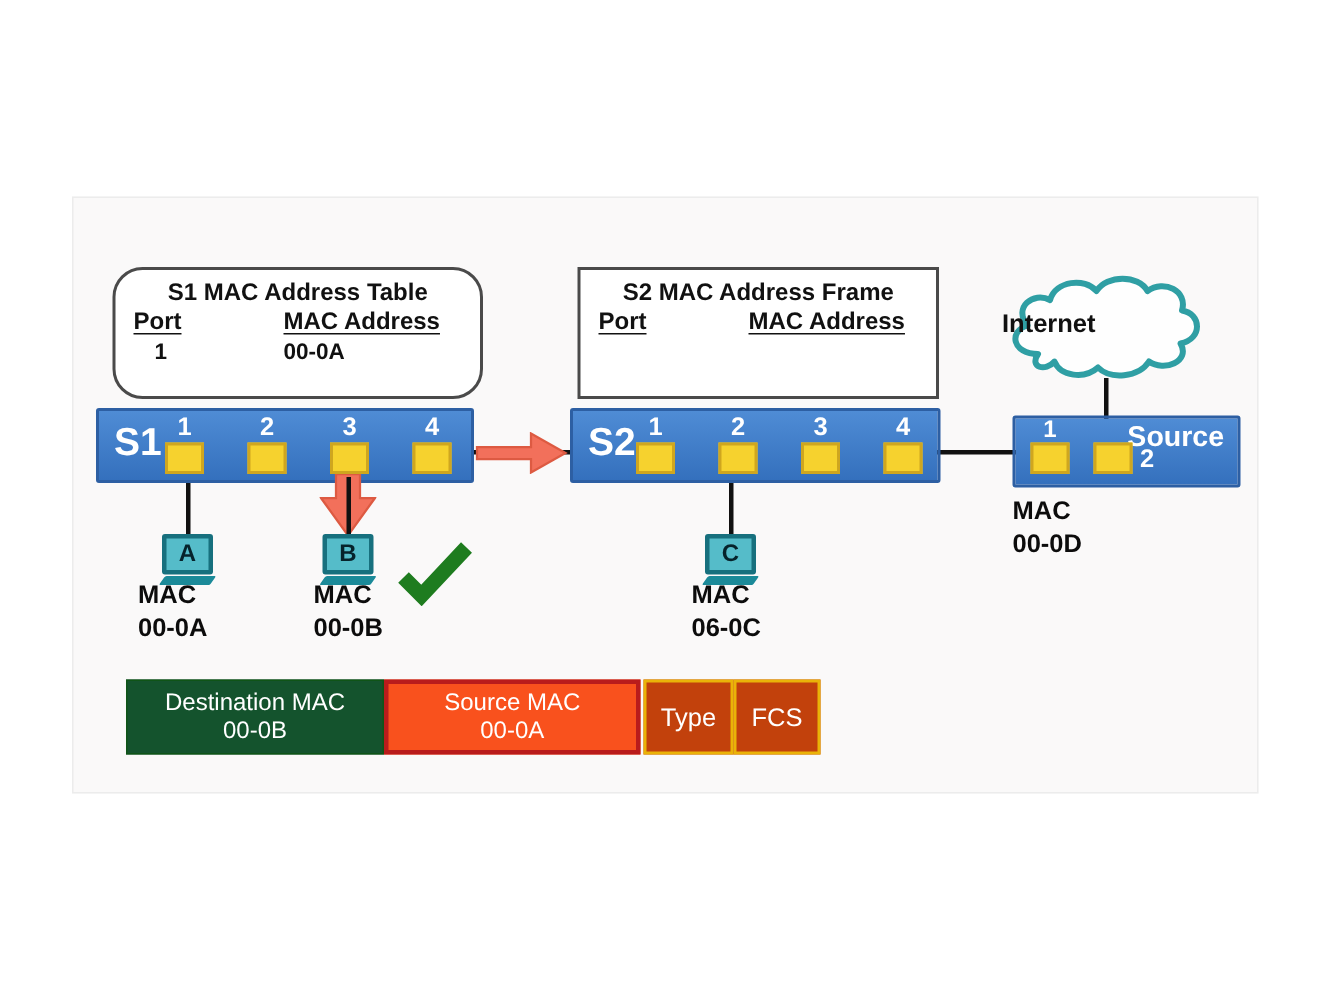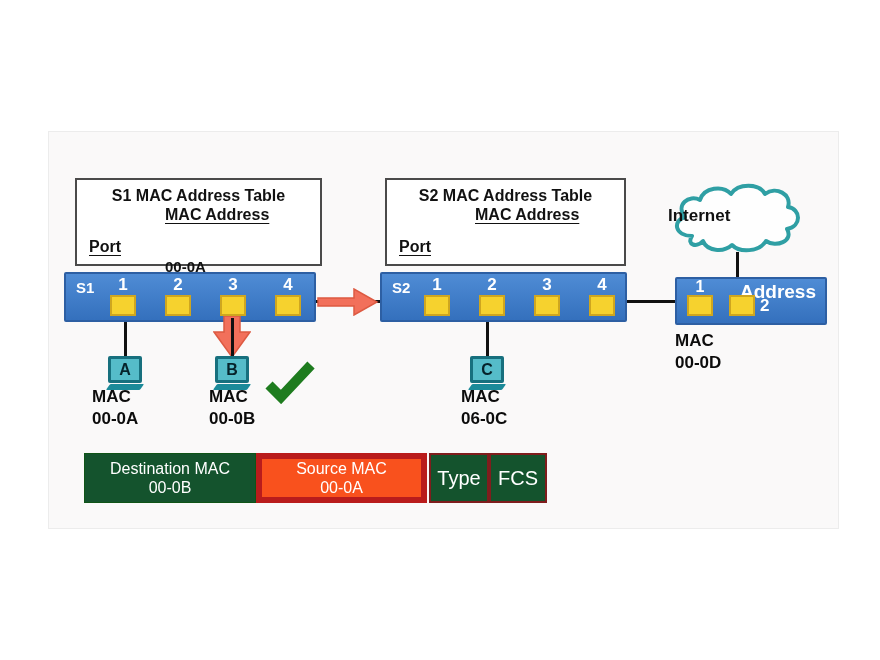--- a/index.html
+++ b/index.html
@@ -5,36 +5,36 @@
   html,body{margin:0;padding:0;background:#fff;}
   .stage{position:relative;width:880px;height:660px;background:#fff;
          font-family:"Liberation Sans",sans-serif;color:#111;overflow:hidden;}
   .title{position:absolute;top:36px;left:0;width:100%;text-align:center;
          font-size:54px;font-weight:bold;letter-spacing:-1px;color:#000;}
   .panel{position:absolute;left:48px;top:131px;width:789px;height:396px;
          background:#faf9f9;border:1px solid #ececec;}
 
   
   .mac-table{position:absolute;background:#fff;border:2px solid #4a4a4a;font-weight:bold;}
-  .mt-s1{left:75px;top:178px;width:243px;height:84px;}
+  .mt-s1{left:75px;top:178px;width:243px;height:84px;border-radius:20px;}
   .mt-s2{left:385px;top:178px;width:237px;height:84px;}
   .mt-title{font-size:16px;padding:7px 0 0 0;text-align:center;}
   .mt-head{display:flex;font-size:16px;margin-top:1px;}
   .mt-row{display:flex;font-size:15px;margin-top:2px;}
-  .c1{width:88px;padding-left:12px;box-sizing:border-box;margin-top:32px;}
+  .c1{width:112px;padding-left:12px;box-sizing:border-box;}
   .mt-row .c1{padding-left:26px;}
   .c2{flex:1;}
   .u{text-decoration:underline;text-underline-offset:3px;}
 
   
   .switch{position:absolute;height:50px;background:linear-gradient(#4f8cd5,#3470bd);
           border:2px solid #2d5fa3;border-radius:2px;box-sizing:border-box;}
   .sw1{left:64px;top:272px;width:252px;}
   .sw2{left:380px;top:272px;width:247px;padding-left:44px;}
-  .sw-label{position:absolute;left:10px;top:5px;color:#fff;font-weight:bold;font-size:15px;}
+  .sw-label{position:absolute;left:10px;top:5px;color:#fff;font-weight:bold;font-size:26px;}
   .ports{position:absolute;top:2px;display:flex;justify-content:space-between;}
   .sw1 .ports{left:42px;width:195px;}
   .sw2 .ports{left:40px;width:195px;}
   .port{display:flex;flex-direction:column;align-items:center;width:30px;}
   .port-num{color:#fff;font-weight:bold;font-size:17px;line-height:18px;height:18px;}
   .port-sq{width:26px;height:21px;background:#f6d22e;border:2px solid #cfa61f;box-sizing:border-box;margin-top:1px;}
 
   .router{position:absolute;left:675px;top:277px;width:152px;height:48px;
           background:linear-gradient(#4f8cd5,#3470bd);border:2px solid #2d5fa3;border-radius:2px;box-sizing:border-box;}
   .router-label{position:absolute;right:9px;top:2px;color:#fff;font-weight:bold;font-size:19px;}
@@ -57,22 +57,22 @@
   
   .cloud-wrap{position:absolute;left:668px;top:182px;width:136px;height:76px;}
   .cloud-label{position:absolute;left:668px;top:206px;width:136px;
                font-weight:bold;font-size:17px;}
 
   
   .frame{position:absolute;left:84px;top:453px;height:50px;display:flex;}
   .fseg{height:100%;box-sizing:border-box;color:#fff;display:flex;flex-direction:column;
         align-items:center;justify-content:center;font-size:16px;line-height:19px;text-align:center;}
   .f-dest{width:172px;background:#14532d;border:1px solid #0f5417;}
-  .f-src{width:171px;background:#f9511d;border:6px solid #b91c1c;}
-  .f-blue{background:#14532d;border:2px solid #7f1d1d;font-size:20px;}
+  .f-src{width:171px;background:#f9511d;border:3px solid #b91c1c;}
+  .f-blue{background:#c2410c;border:2px solid #eab308;font-size:17px;}
   .f-type{width:60px;margin-left:2px;}
   .f-data{width:170px;}
   .f-fcs{width:58px;}
 </style>
 </head>
 <body>
 
 <div class="stage">
 
 
@@ -84,21 +84,21 @@
       <span class="c1 u">Port</span>
       <span class="c2 u">MAC Address</span>
     </div>
     <div class="mt-row">
       <span class="c1">1</span>
       <span class="c2">00-0A</span>
     </div>
   </div>
 
   <div class="mac-table mt-s2">
-    <div class="mt-title">S2 MAC Address Table</div>
+    <div class="mt-title">S2 MAC Address Frame</div>
     <div class="mt-head">
       <span class="c1 u">Port</span>
       <span class="c2 u">MAC Address</span>
     </div>
   </div>
 
   <div class="cloud-wrap">
     <svg width="136" height="76" viewBox="0 0 136 76">
       <path d="M 24 54 C 7 54 4 39 17 35 C 7 23 21 12 32 18 C 36 5 55 3 63 12 C 70 1 91 1 97 12 C 108 4 124 12 120 25 C 133 27 134 44 119 47 C 126 59 108 66 98 59 C 91 70 72 71 64 63 C 55 71 39 69 35 59 C 29 66 18 63 24 54 Z" fill="#fefefe" stroke="#2f9fa4" stroke-width="4" stroke-linejoin="round"></path>
     </svg>
@@ -153,21 +153,21 @@
         <span class="port-sq"></span>
       </div>
       <div class="port">
         <span class="port-num">4</span>
         <span class="port-sq"></span>
       </div>
     </div>
   </div>
 
   <div class="router">
-    <span class="router-label">Address</span>
+    <span class="router-label">Source</span>
     <div class="rp1">
       <span class="port-num">1</span>
       <span class="port-sq"></span>
     </div>
     <div class="rp2">
       <span class="port-sq"></span>
       <span class="port-num">2</span>
     </div>
   </div>
   <div class="maclbl" style="left:675px;top:330px;">

